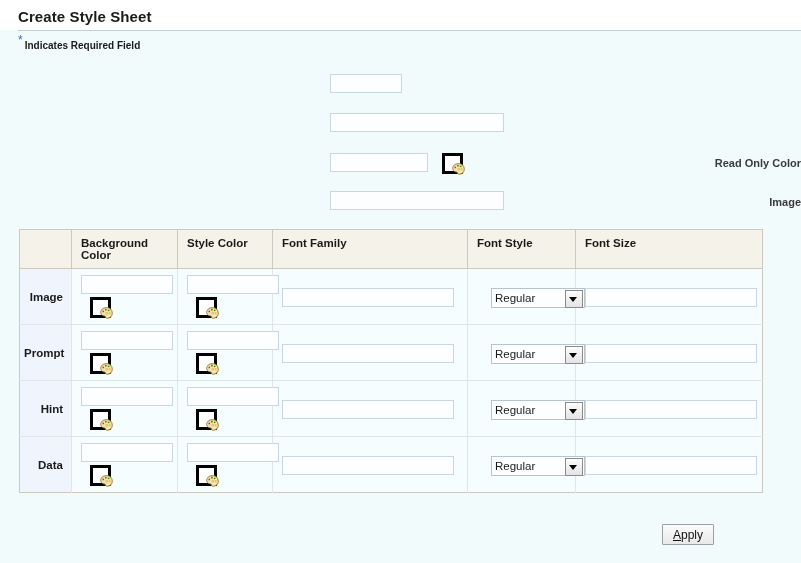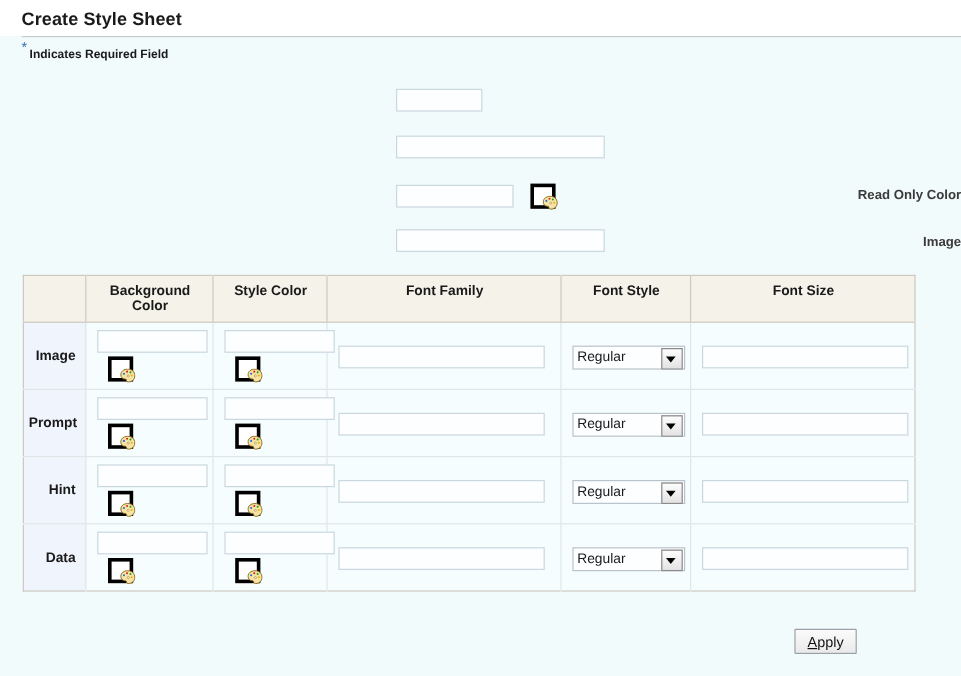--- a/index.html
+++ b/index.html
@@ -151,21 +151,21 @@
     width: 743px;
     border-collapse: collapse;
     border: 1px solid #ccc9c0;
     background: #f6fdfe;
     table-layout: fixed;
   }
   .style-table th {
     background: #f5f2e9;
     border-right: 1px solid #ccc9c0;
     border-bottom: 1px solid #ccc9c0;
-    text-align: center;
+    text-align: left;
     vertical-align: top;
     padding: 7px 8px 7px 9px;
     font-size: 11.5px;
     font-weight: bold;
     color: #1a1a1a;
     height: 38px;
     box-sizing: border-box;
   }
   .style-table th:last-child { border-right: none; }
   .style-table td {
@@ -204,20 +204,21 @@
   .col-family { width: 195px; }
   .col-style  { width: 108px; }
   .col-size   { width: 187px; }
 
   
   .sel-wrap {
     position: relative;
     display: inline-block;
     width: 94px;
     height: 20px;
+    margin-left: 14px;
   }
   .sel-wrap select {
     -webkit-appearance: none;
     -moz-appearance: none;
     appearance: none;
     box-sizing: border-box;
     width: 94px;
     height: 20px;
     border: 1px solid #b9c4ca;
     background: #fcfeff;

